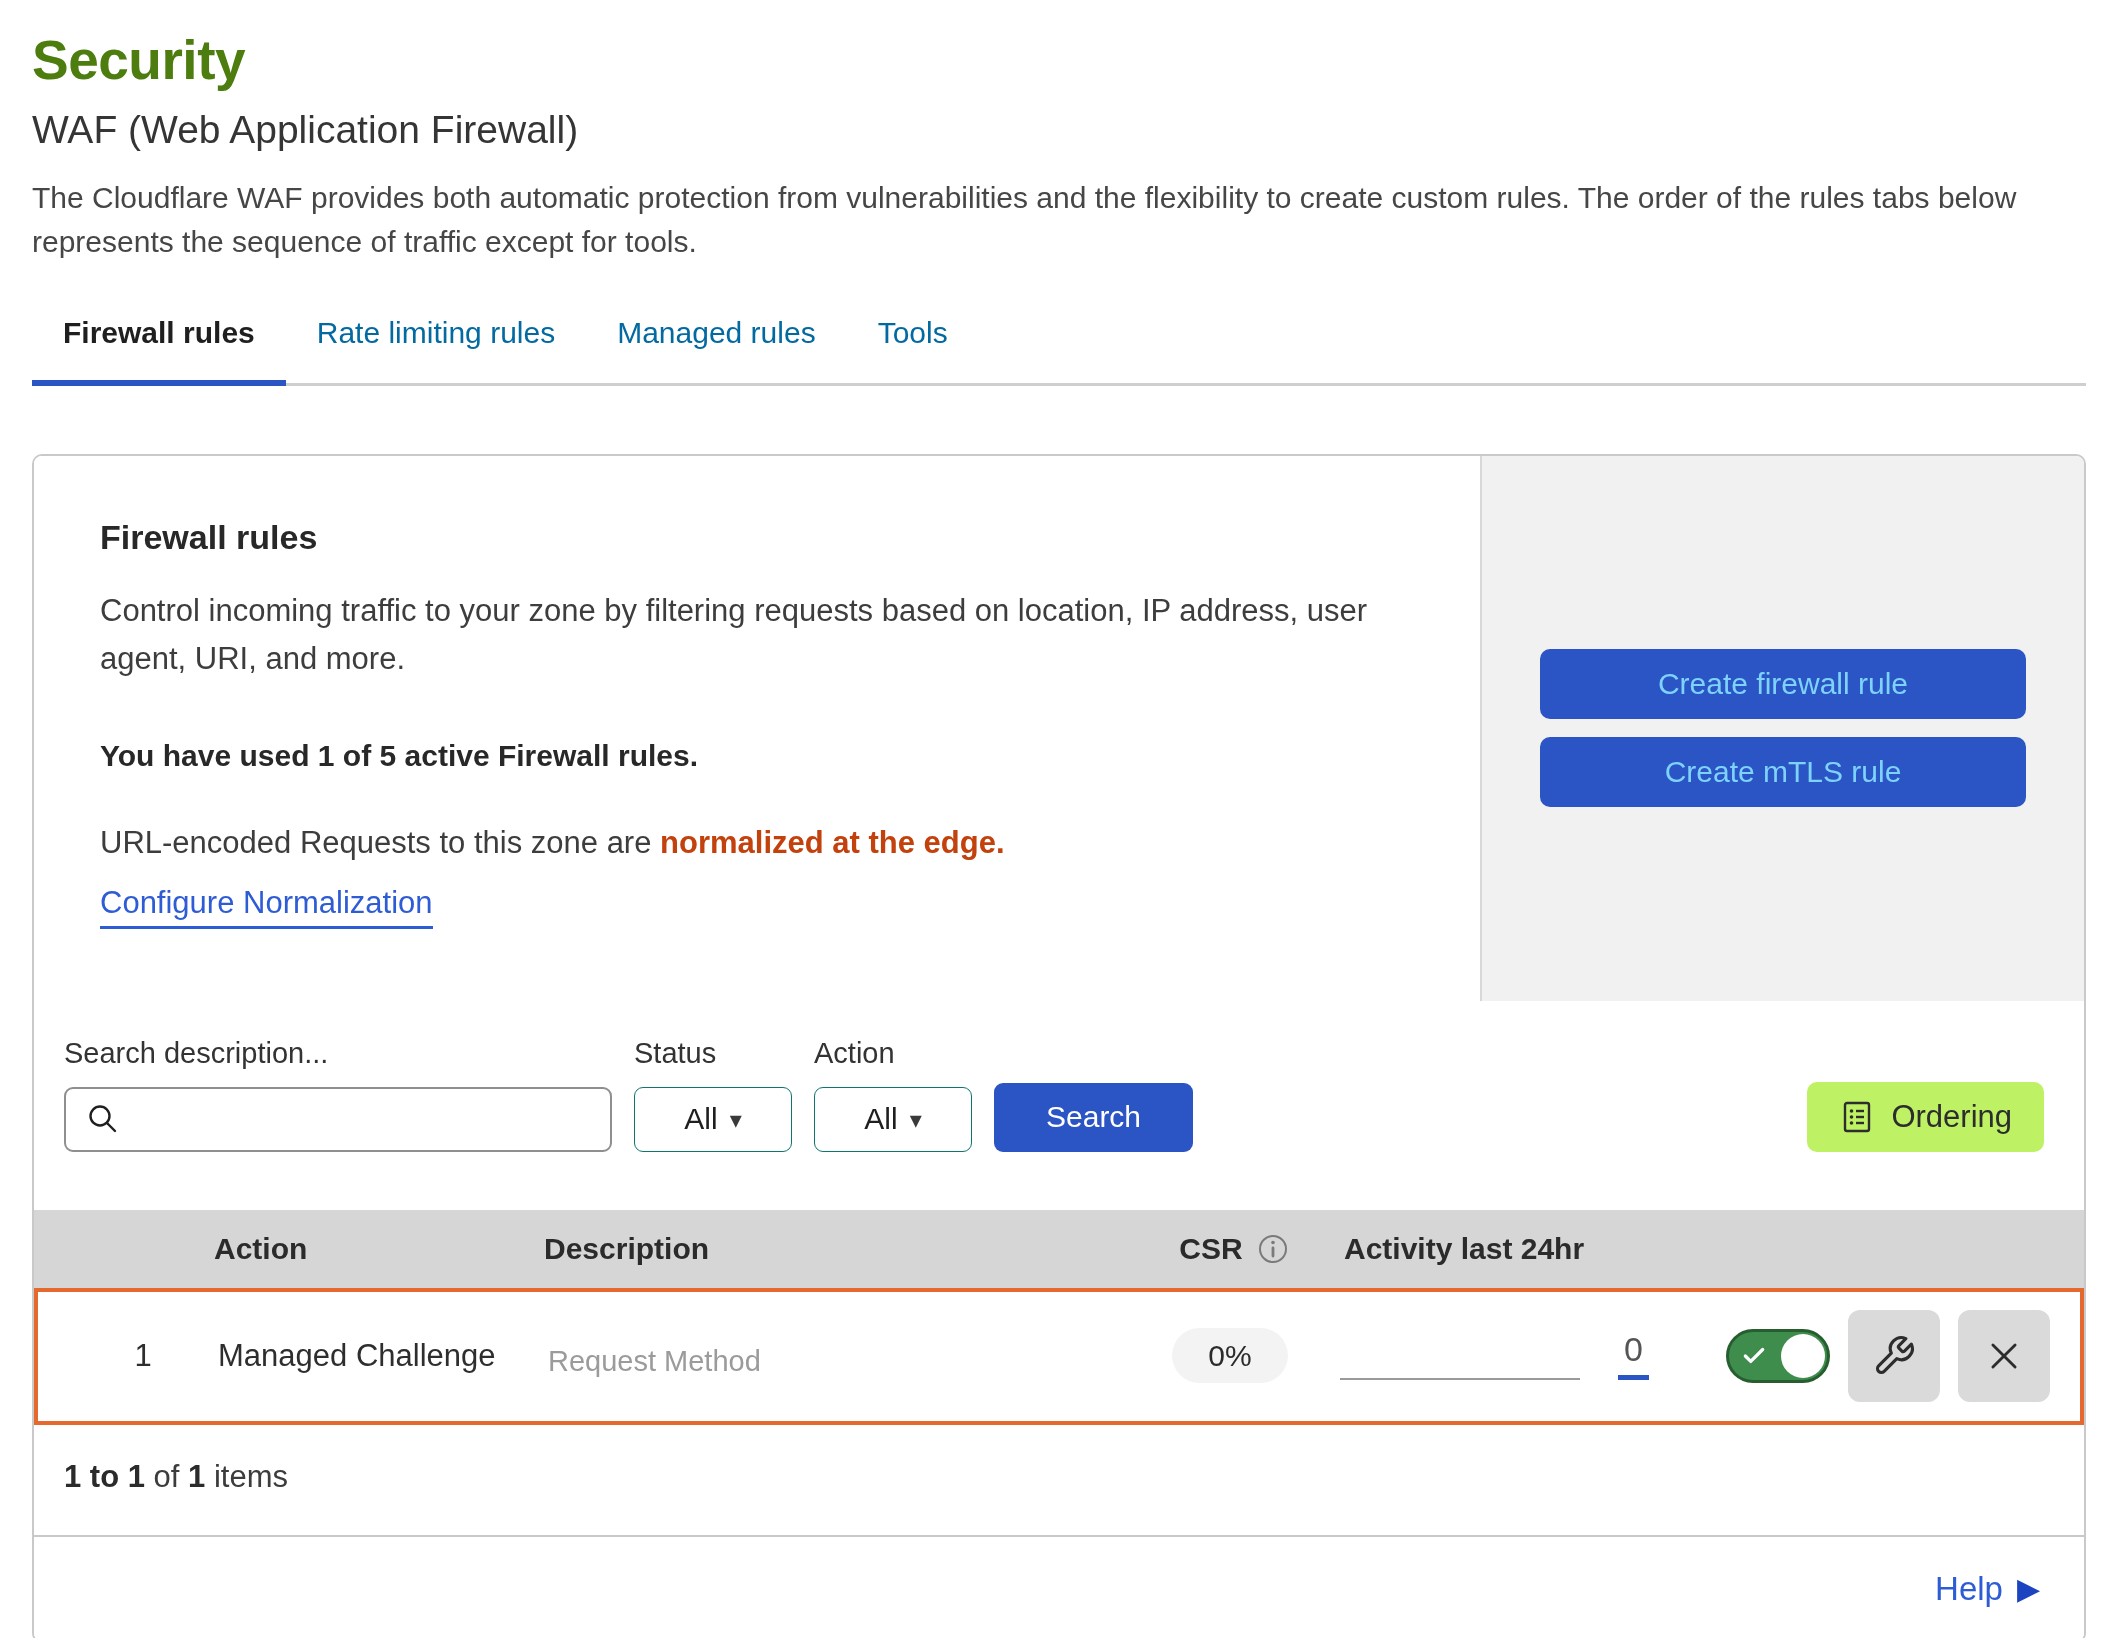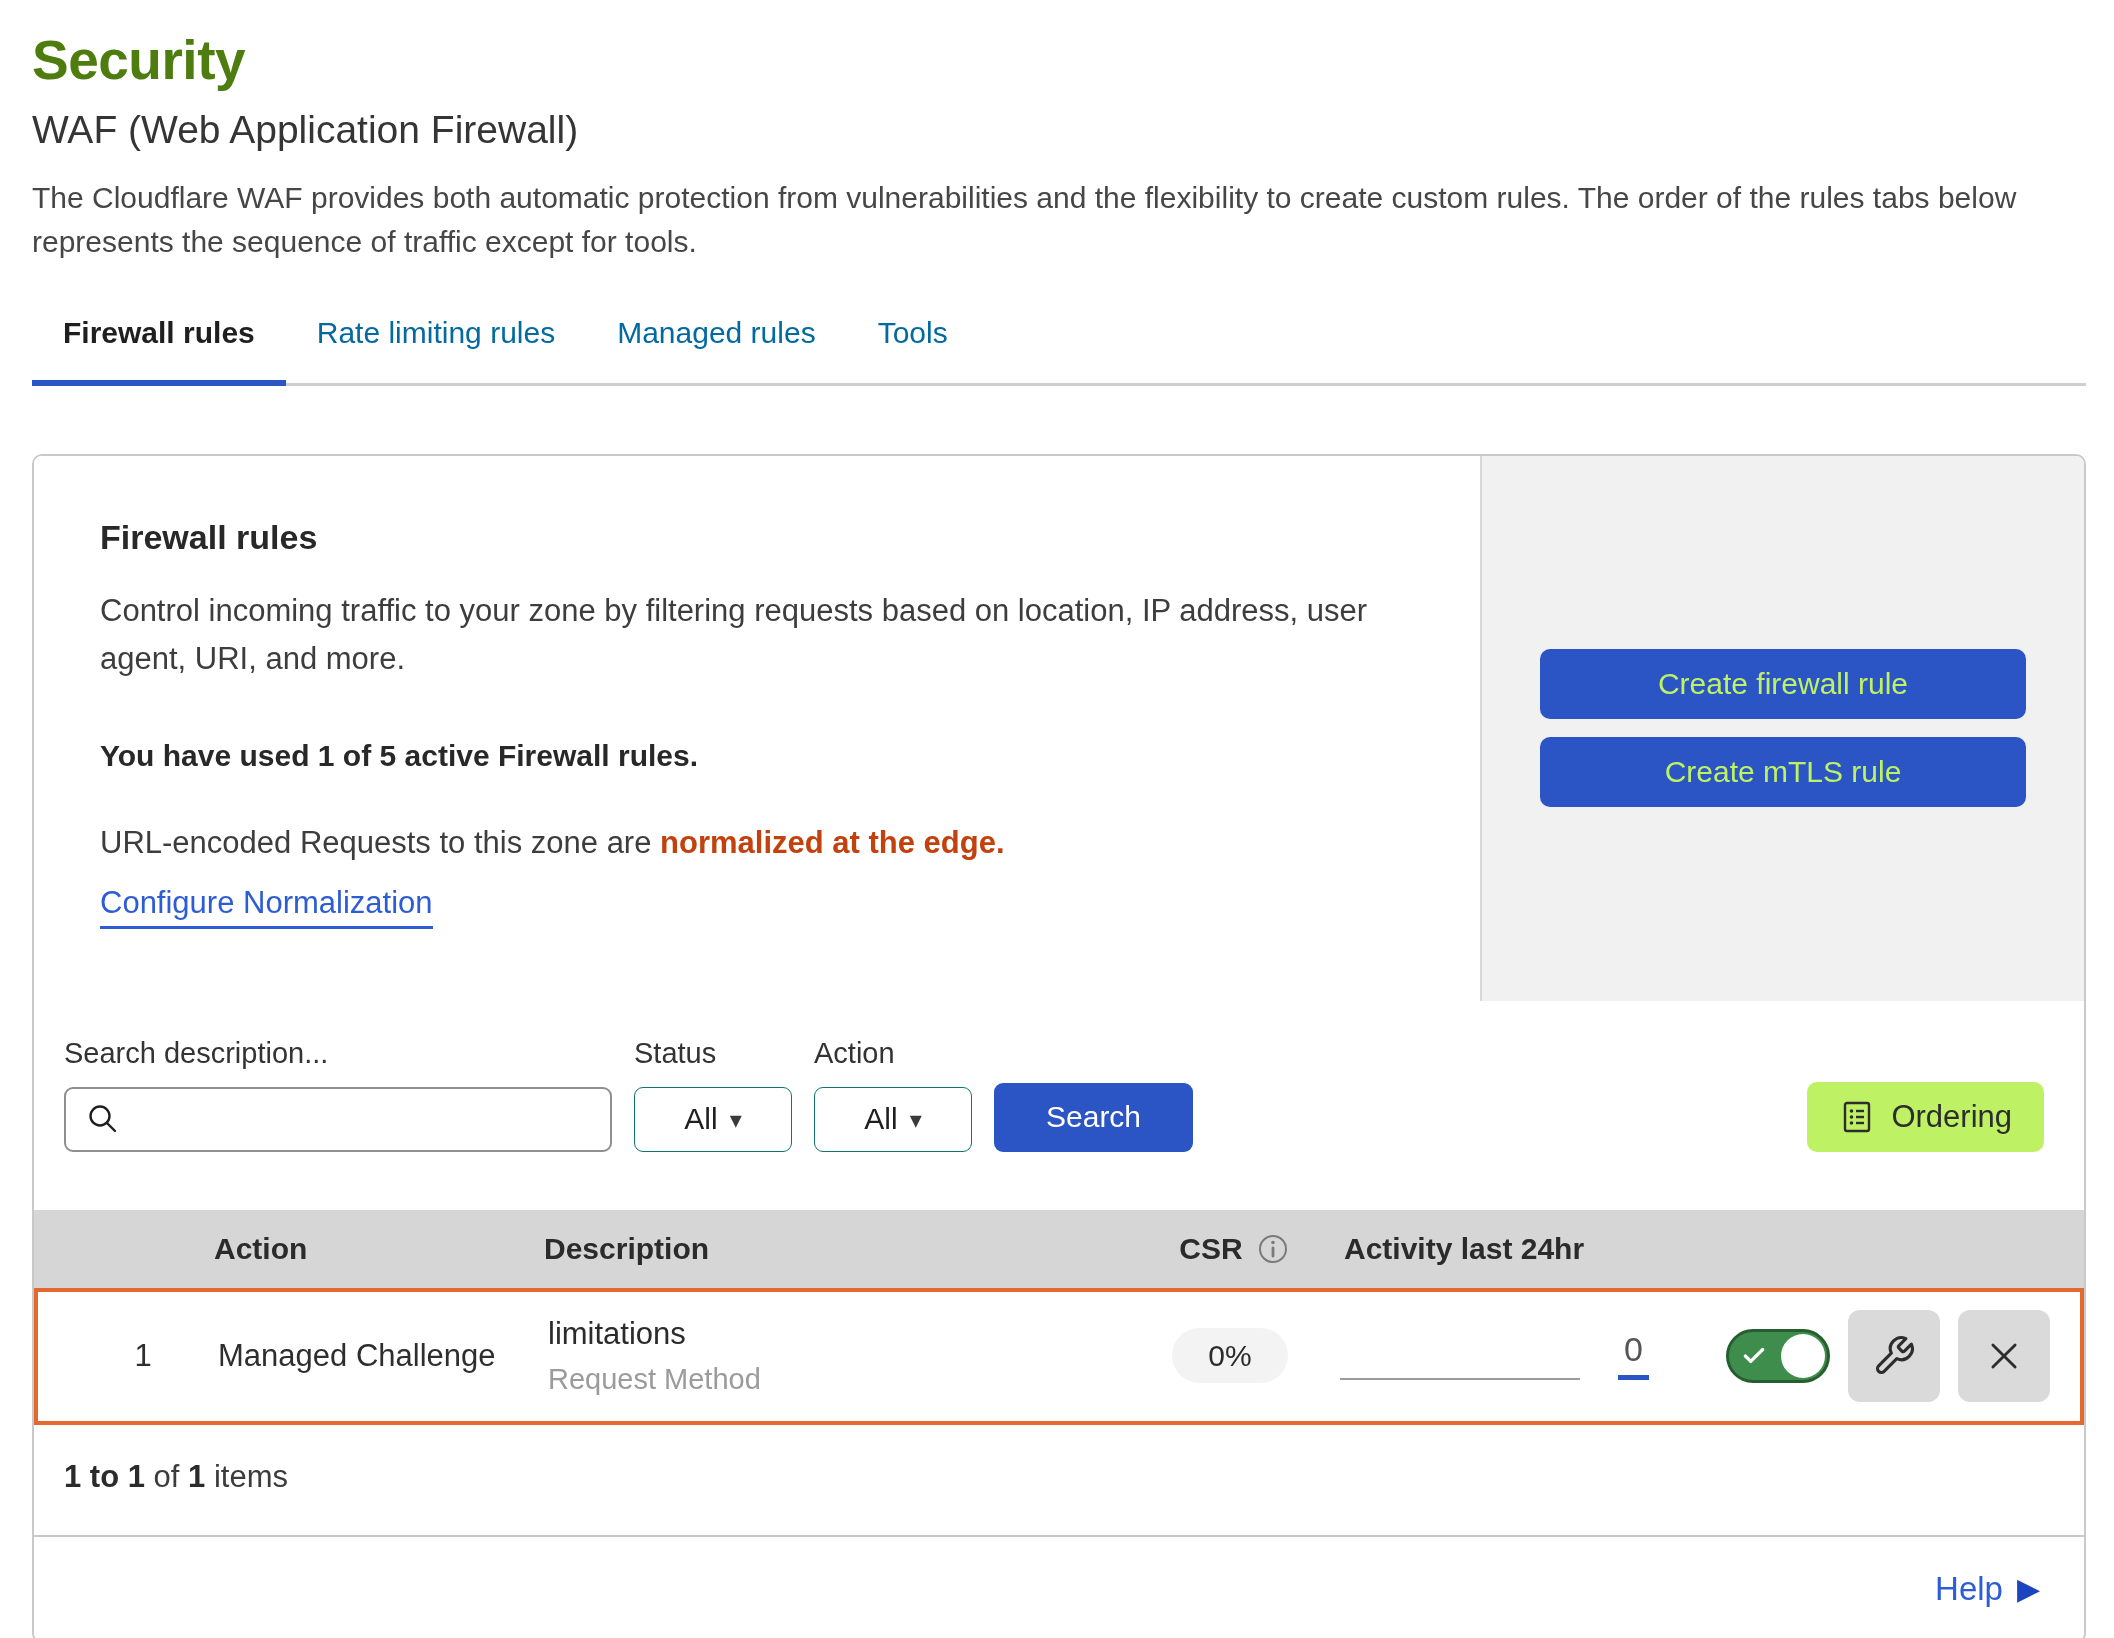--- a/index.html
+++ b/index.html
@@ -36,21 +36,21 @@
   
   .hero{display:flex;}
   .hero-left{flex:1;padding:62px 60px 72px 66px;background:#fff;}
   .hero-heading{font-size:34px;font-weight:700;margin:0;color:#282828;}
   .hero-desc{font-size:31px;line-height:1.55;color:#3d3d3d;margin:30px 0 0;max-width:1335px;}
   .hero-usage{font-size:30px;font-weight:700;margin:56px 0 0;color:#282828;}
   .hero-norm{font-size:31px;margin:52px 0 0;color:#3d3d3d;}
   .hero-norm .bold{font-weight:700;color:#c2410c;}
   .hero-link{display:inline-block;margin-top:24px;font-size:31px;color:var(--link);text-decoration:none;border-bottom:3px solid var(--link);padding-bottom:5px;cursor:pointer;}
   .hero-right{width:604px;flex:none;background:#f1f1f2;border-left:2px solid #d8d8d8;display:flex;flex-direction:column;align-items:center;justify-content:center;gap:18px;}
-  .btn-primary{width:486px;height:70px;background:var(--accent);color:#bef264;font-size:30px;border:none;border-radius:10px;display:flex;align-items:center;justify-content:center;font-family:inherit;cursor:pointer;}
+  .btn-primary{width:486px;height:70px;background:var(--accent);color:#7dd3fc;font-size:30px;border:none;border-radius:10px;display:flex;align-items:center;justify-content:center;font-family:inherit;cursor:pointer;}
 
   
   .filter-row{display:flex;align-items:flex-end;padding:36px 40px 58px 30px;background:#fff;}
   .fgroup{display:flex;flex-direction:column;margin-right:22px;}
   .fgroup .flabel{font-size:29px;color:#333;margin-bottom:17px;}
   .search-box{width:548px;height:65px;border:2px solid #8f8f8f;border-radius:9px;display:flex;align-items:center;padding-left:20px;background:#fff;}
   .search-box input{border:none;outline:none;flex:1;height:100%;font-size:29px;font-family:inherit;background:transparent;margin-left:12px;}
   .select-box{height:65px;min-width:158px;border:1px solid #0f766e;border-radius:9px;display:flex;align-items:center;justify-content:center;gap:12px;font-size:30px;padding:0 26px;color:#1f1f1f;background:#fff;cursor:pointer;}
   .chev{font-size:24px;color:#3a3a3a;transform:translateY(1px);}
   .btn-search{height:69px;padding:0 52px;background:var(--accent);color:#fff;font-size:30px;border:none;border-radius:9px;font-family:inherit;cursor:pointer;}
@@ -176,21 +176,20 @@
         </span>
       </div>
       <div>Activity last 24hr</div>
       <div></div>
     </div>
 
     <div class="tgrid trow">
       <div class="td-num">1</div>
       <div class="td-action">Managed Challenge</div>
       <div class="td-desc">
-        <div class="primary">limitations</div>
         <div class="secondary">Request Method</div>
       </div>
       <div class="td-csr">
         <span class="pill">0%</span>
       </div>
       <div class="td-activity">
         <div class="sparkline"></div>
         <span class="activity-count">0</span>
       </div>
       <div class="td-controls">

